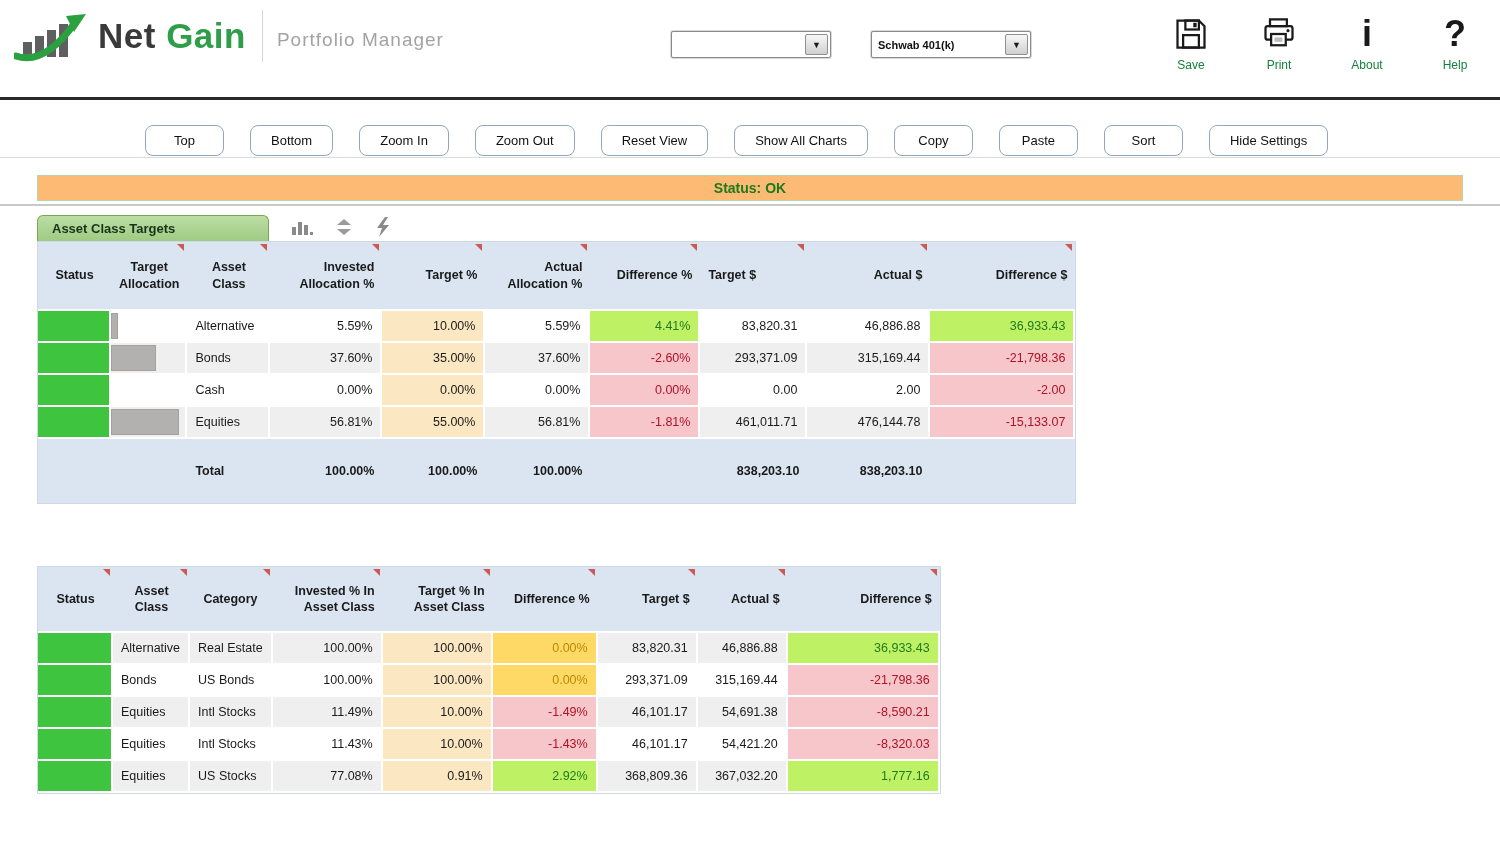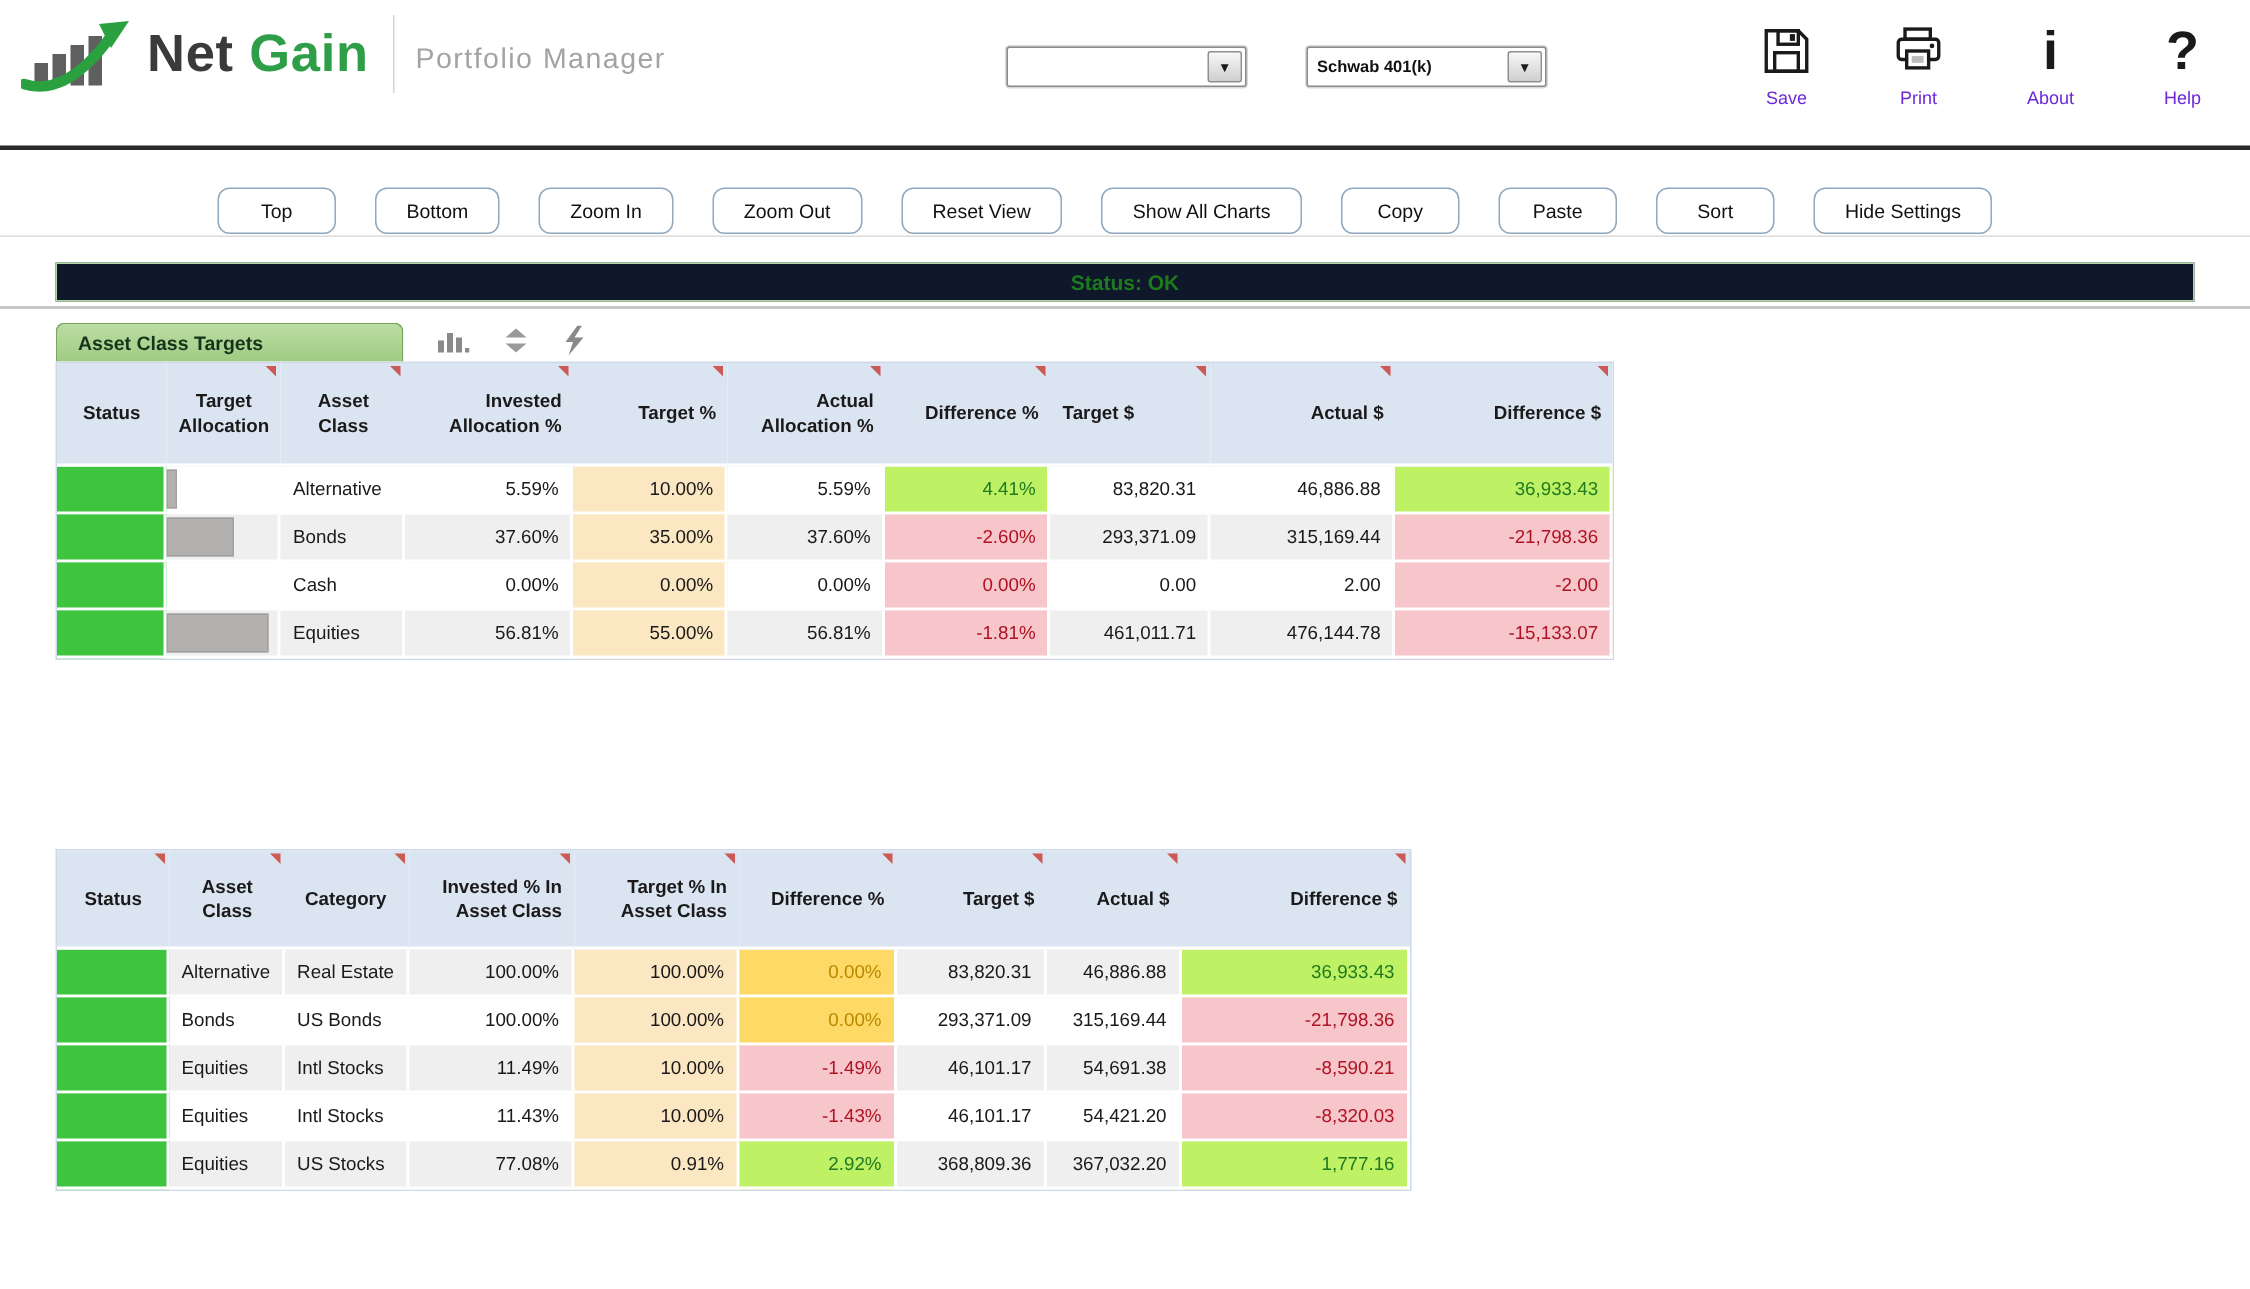--- a/index.html
+++ b/index.html
@@ -20,33 +20,33 @@
   .combo-1 { left:671px; }
   .combo-2 { left:871px; }
   .combo-value { flex:1; font-size:11px; font-weight:600; color:#111; padding:0 6px; white-space:nowrap; overflow:hidden; }
   .combo-btn { width:23px; height:21px; margin-right:2px; border:1px solid #8f8f8f; border-radius:2px; background:linear-gradient(#f7f7f7,#cfcfcf); display:flex; align-items:center; justify-content:center; }
   .combo-btn::after { content:"▼"; font-size:9px; color:#1a1a1a; }
 
   .header-actions { position:absolute; right:18px; top:14px; display:flex; gap:34px; }
   .h-action { width:54px; display:flex; flex-direction:column; align-items:center; gap:4px; }
   .h-action .glyph { height:40px; display:flex; align-items:center; justify-content:center; color:#1a1a1a; }
   .h-action .txt-glyph { font-size:36px; font-weight:bold; line-height:40px; }
-  .h-action .lbl { font-size:12px; color:#6d28d9; }
+  .h-action .lbl { font-size:12px; color:#15803d; }
 
   
   .rule-black { position:absolute; top:97px; left:0; width:1500px; height:3px; background:#2a2a2a; }
   .rule-1 { position:absolute; top:157px; left:0; width:1500px; height:1px; background:#dcdcdc; }
   .rule-2 { position:absolute; top:204px; left:0; width:1500px; height:2px; background:#c8c8c8; }
 
   
   .toolbar { position:absolute; top:113px; left:145px; display:flex; gap:26px;margin-top:12px; }
   .tb-btn { min-width:79px; height:31px; padding:0 20px; background:#fff; border:1px solid #8fa8bd; border-radius:8px; font-size:13px; color:#111; font-family:"Liberation Sans", sans-serif; cursor:pointer; white-space:nowrap; }
 
   
-  .status-bar { position:absolute; top:175px; left:37px; width:1426px; height:26px; background:#0f172a; border:1px solid #b2d8a7; display:flex; align-items:center; justify-content:center; font-size:14px; font-weight:bold; color:#1d7a1d; }
+  .status-bar { position:absolute; top:175px; left:37px; width:1426px; height:26px; background:#fdba74; border:1px solid #b2d8a7; display:flex; align-items:center; justify-content:center; font-size:14px; font-weight:bold; color:#1d7a1d; }
 
   
   .panel { position:absolute; left:37px; }
   .panel-1 { top:215px; }
   .panel-2 { top:566px; }
   .tab-row { display:flex; align-items:flex-end; height:26px; }
   .sheet-tab { height:26px; padding:0 14px; min-width:232px; background:linear-gradient(#bcdda4,#9fcb83); border:1px solid #7aa65a; border-bottom:none; border-radius:6px 6px 0 0; font-size:13px; font-weight:600; color:#17331a; display:flex; align-items:center; }
   .tab-icons { display:flex; align-items:center; gap:22px; margin-left:22px; padding-bottom:4px; }
   .tab-icon { display:flex; align-items:center; justify-content:center; }
 
@@ -261,20 +261,32 @@
             </td>
         <td class="name">Equities</td>
         <td class="num">56.81%</td>
         <td class="num tan">55.00%</td>
         <td class="num">56.81%</td>
         <td class="num neg">-1.81%</td>
         <td class="num">461,011.71</td>
         <td class="num">476,144.78</td>
         <td class="num neg">-15,133.07</td>
       </tr>
+      <tr class="total">
+        <td></td>
+        <td></td>
+        <td class="name">Total</td>
+        <td class="num">100.00%</td>
+        <td class="num">100.00%</td>
+        <td class="num">100.00%</td>
+        <td></td>
+        <td class="num">838,203.10</td>
+        <td class="num">838,203.10</td>
+        <td></td>
+      </tr>
     </tbody>
       </table>
   </div>
 
   <div class="panel panel-2">
 
     <table class="grid grid-2">
       <colgroup>
         <col style="width:75px">
           <col style="width:70px">

